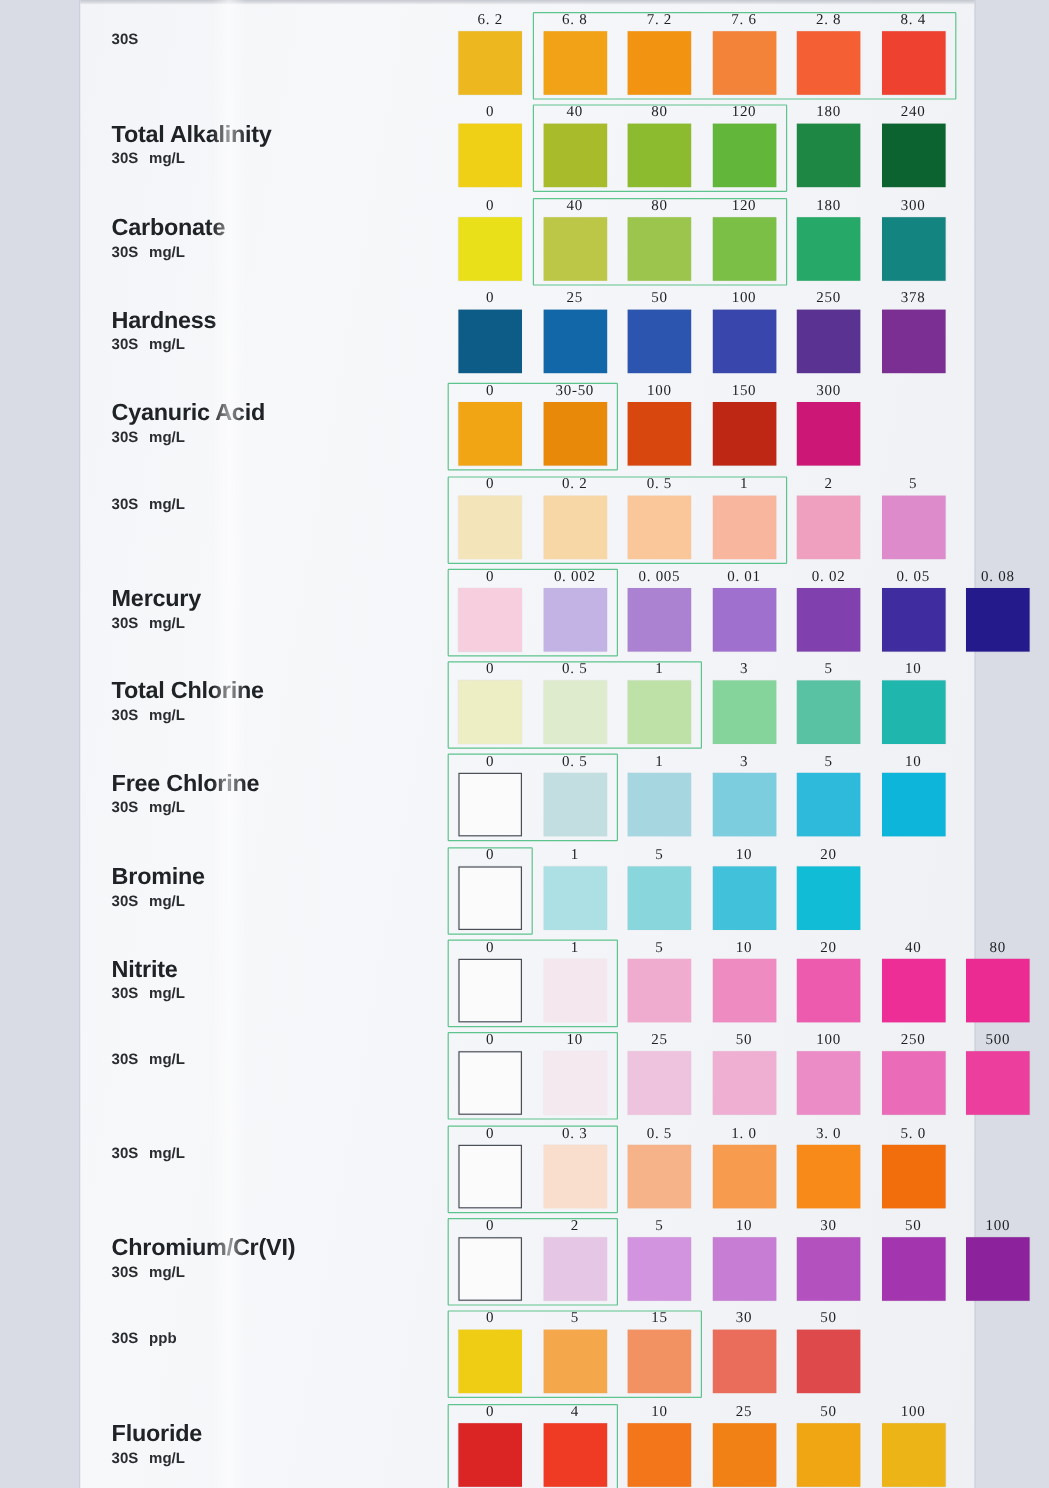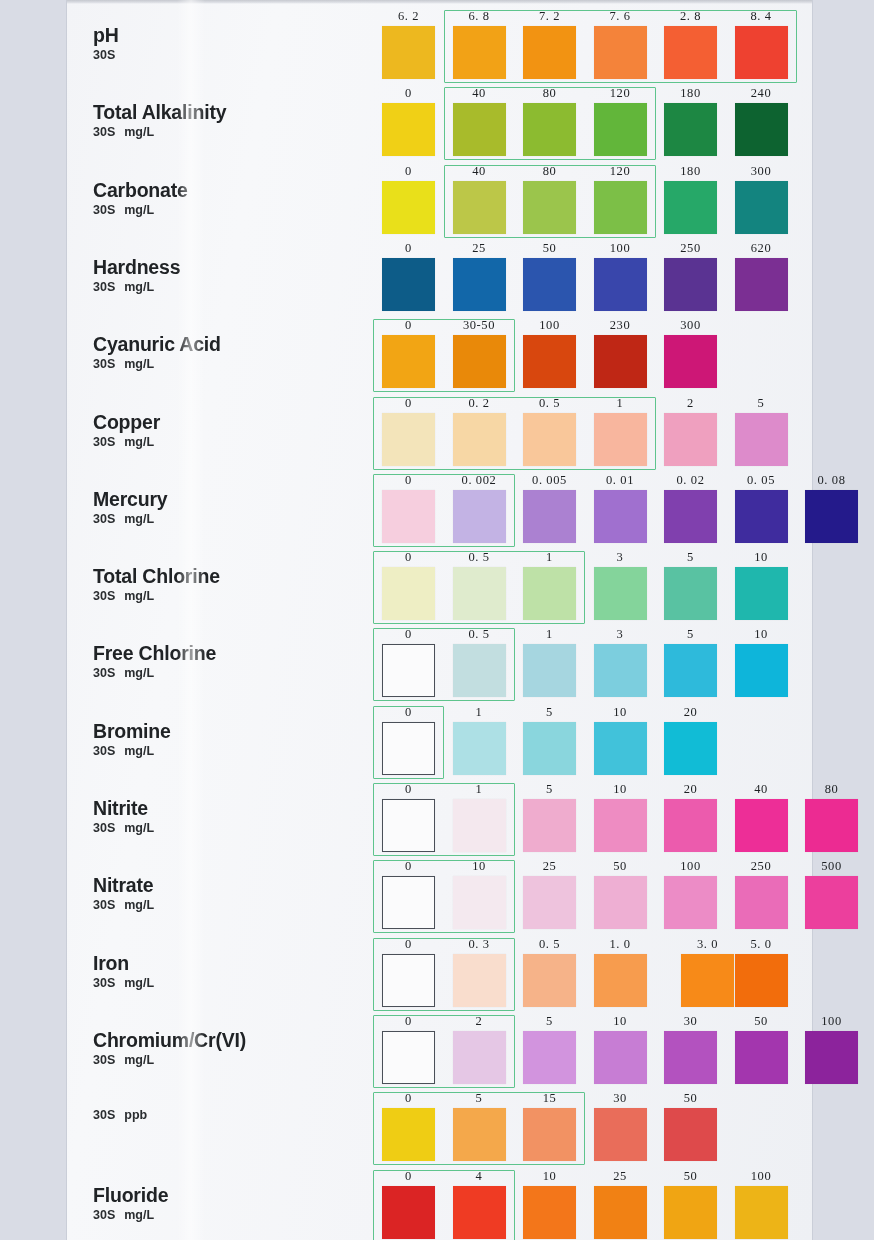--- a/index.html
+++ b/index.html
@@ -135,21 +135,20 @@
     letter-spacing: 0.3px;
     white-space: nowrap;
   }
 </style>
 </head>
 <body>
 
 <div id="card">
     <div class="row" style="top: 8px;">
       <div class="label-block">
-        <div class="analyte">pH</div>
         <div class="sub"><span>30S</span></div>
       </div>
       <div class="swatches">
         <div class="cell" style="left: 67px;">
           <div class="val">6. 2</div>
           <div class="chip" style="background: rgb(237, 184, 31);"></div>
         </div>
         <div class="cell" style="left: 137.5px;">
           <div class="val">6. 8</div>
           <div class="chip" style="background: rgb(242, 162, 22);"></div>
@@ -259,21 +258,21 @@
         </div>
         <div class="cell" style="left: 278.5px;">
           <div class="val">100</div>
           <div class="chip" style="background: rgb(57, 70, 171);"></div>
         </div>
         <div class="cell" style="left: 349px;">
           <div class="val">250</div>
           <div class="chip" style="background: rgb(90, 51, 146);"></div>
         </div>
         <div class="cell" style="left: 419.5px;">
-          <div class="val">620</div>
+          <div class="val">378</div>
           <div class="chip" style="background: rgb(123, 47, 147);"></div>
         </div>
       </div>
     </div>
     <div class="row" style="top: 317.2px;">
       <div class="label-block">
         <div class="analyte">Cyanuric Acid</div>
         <div class="sub"><span>30S</span><span class="unit">mg/L</span></div>
       </div>
       <div class="swatches">
@@ -283,33 +282,32 @@
         </div>
         <div class="cell" style="left: 137.5px;">
           <div class="val">30-50</div>
           <div class="chip" style="background: rgb(233, 137, 9);"></div>
         </div>
         <div class="cell" style="left: 208px;">
           <div class="val">100</div>
           <div class="chip" style="background: rgb(216, 71, 14);"></div>
         </div>
         <div class="cell" style="left: 278.5px;">
-          <div class="val">230</div>
+          <div class="val">150</div>
           <div class="chip" style="background: rgb(191, 39, 21);"></div>
         </div>
         <div class="cell" style="left: 349px;">
           <div class="val">300</div>
           <div class="chip" style="background: rgb(205, 23, 118);"></div>
         </div>
         <div class="hl" style="left: 58px; width: 141.5px; border-color: rgb(94, 196, 141);"></div>
       </div>
     </div>
     <div class="row" style="top: 394.5px;">
       <div class="label-block">
-        <div class="analyte">Copper</div>
         <div class="sub"><span>30S</span><span class="unit">mg/L</span></div>
       </div>
       <div class="swatches">
         <div class="cell" style="left: 67px;">
           <div class="val">0</div>
           <div class="chip" style="background: rgb(243, 228, 186);"></div>
         </div>
         <div class="cell" style="left: 137.5px;">
           <div class="val">0. 2</div>
           <div class="chip" style="background: rgb(247, 215, 165);"></div>
@@ -497,21 +495,20 @@
         </div>
         <div class="cell" style="left: 490px;">
           <div class="val">80</div>
           <div class="chip" style="background: rgb(236, 43, 146);"></div>
         </div>
         <div class="hl" style="left: 58px; width: 141.5px; border-color: rgb(94, 196, 141);"></div>
       </div>
     </div>
     <div class="row" style="top: 858.3px;">
       <div class="label-block">
-        <div class="analyte">Nitrate</div>
         <div class="sub"><span>30S</span><span class="unit">mg/L</span></div>
       </div>
       <div class="swatches">
         <div class="cell" style="left: 67px;">
           <div class="val">0</div>
           <div class="chip empty"></div>
         </div>
         <div class="cell" style="left: 137.5px;">
           <div class="val">10</div>
           <div class="chip" style="background: rgb(244, 233, 239);"></div>
@@ -534,41 +531,40 @@
         </div>
         <div class="cell" style="left: 490px;">
           <div class="val">500</div>
           <div class="chip" style="background: rgb(236, 63, 157);"></div>
         </div>
         <div class="hl" style="left: 58px; width: 141.5px; border-color: rgb(94, 196, 141);"></div>
       </div>
     </div>
     <div class="row" style="top: 935.6px;">
       <div class="label-block">
-        <div class="analyte">Iron</div>
         <div class="sub"><span>30S</span><span class="unit">mg/L</span></div>
       </div>
       <div class="swatches">
         <div class="cell" style="left: 67px;">
           <div class="val">0</div>
           <div class="chip empty"></div>
         </div>
         <div class="cell" style="left: 137.5px;">
           <div class="val">0. 3</div>
           <div class="chip" style="background: rgb(249, 221, 205);"></div>
         </div>
         <div class="cell" style="left: 208px;">
           <div class="val">0. 5</div>
           <div class="chip" style="background: rgb(246, 179, 137);"></div>
         </div>
         <div class="cell" style="left: 278.5px;">
           <div class="val">1. 0</div>
           <div class="chip" style="background: rgb(247, 156, 78);"></div>
         </div>
-        <div class="cell" style="left: 366px;">
+        <div class="cell" style="left: 349px;">
           <div class="val">3. 0</div>
           <div class="chip" style="background: rgb(247, 138, 24);"></div>
         </div>
         <div class="cell" style="left: 419.5px;">
           <div class="val">5. 0</div>
           <div class="chip" style="background: rgb(242, 109, 12);"></div>
         </div>
         <div class="hl" style="left: 58px; width: 141.5px; border-color: rgb(94, 196, 141);"></div>
       </div>
     </div>

